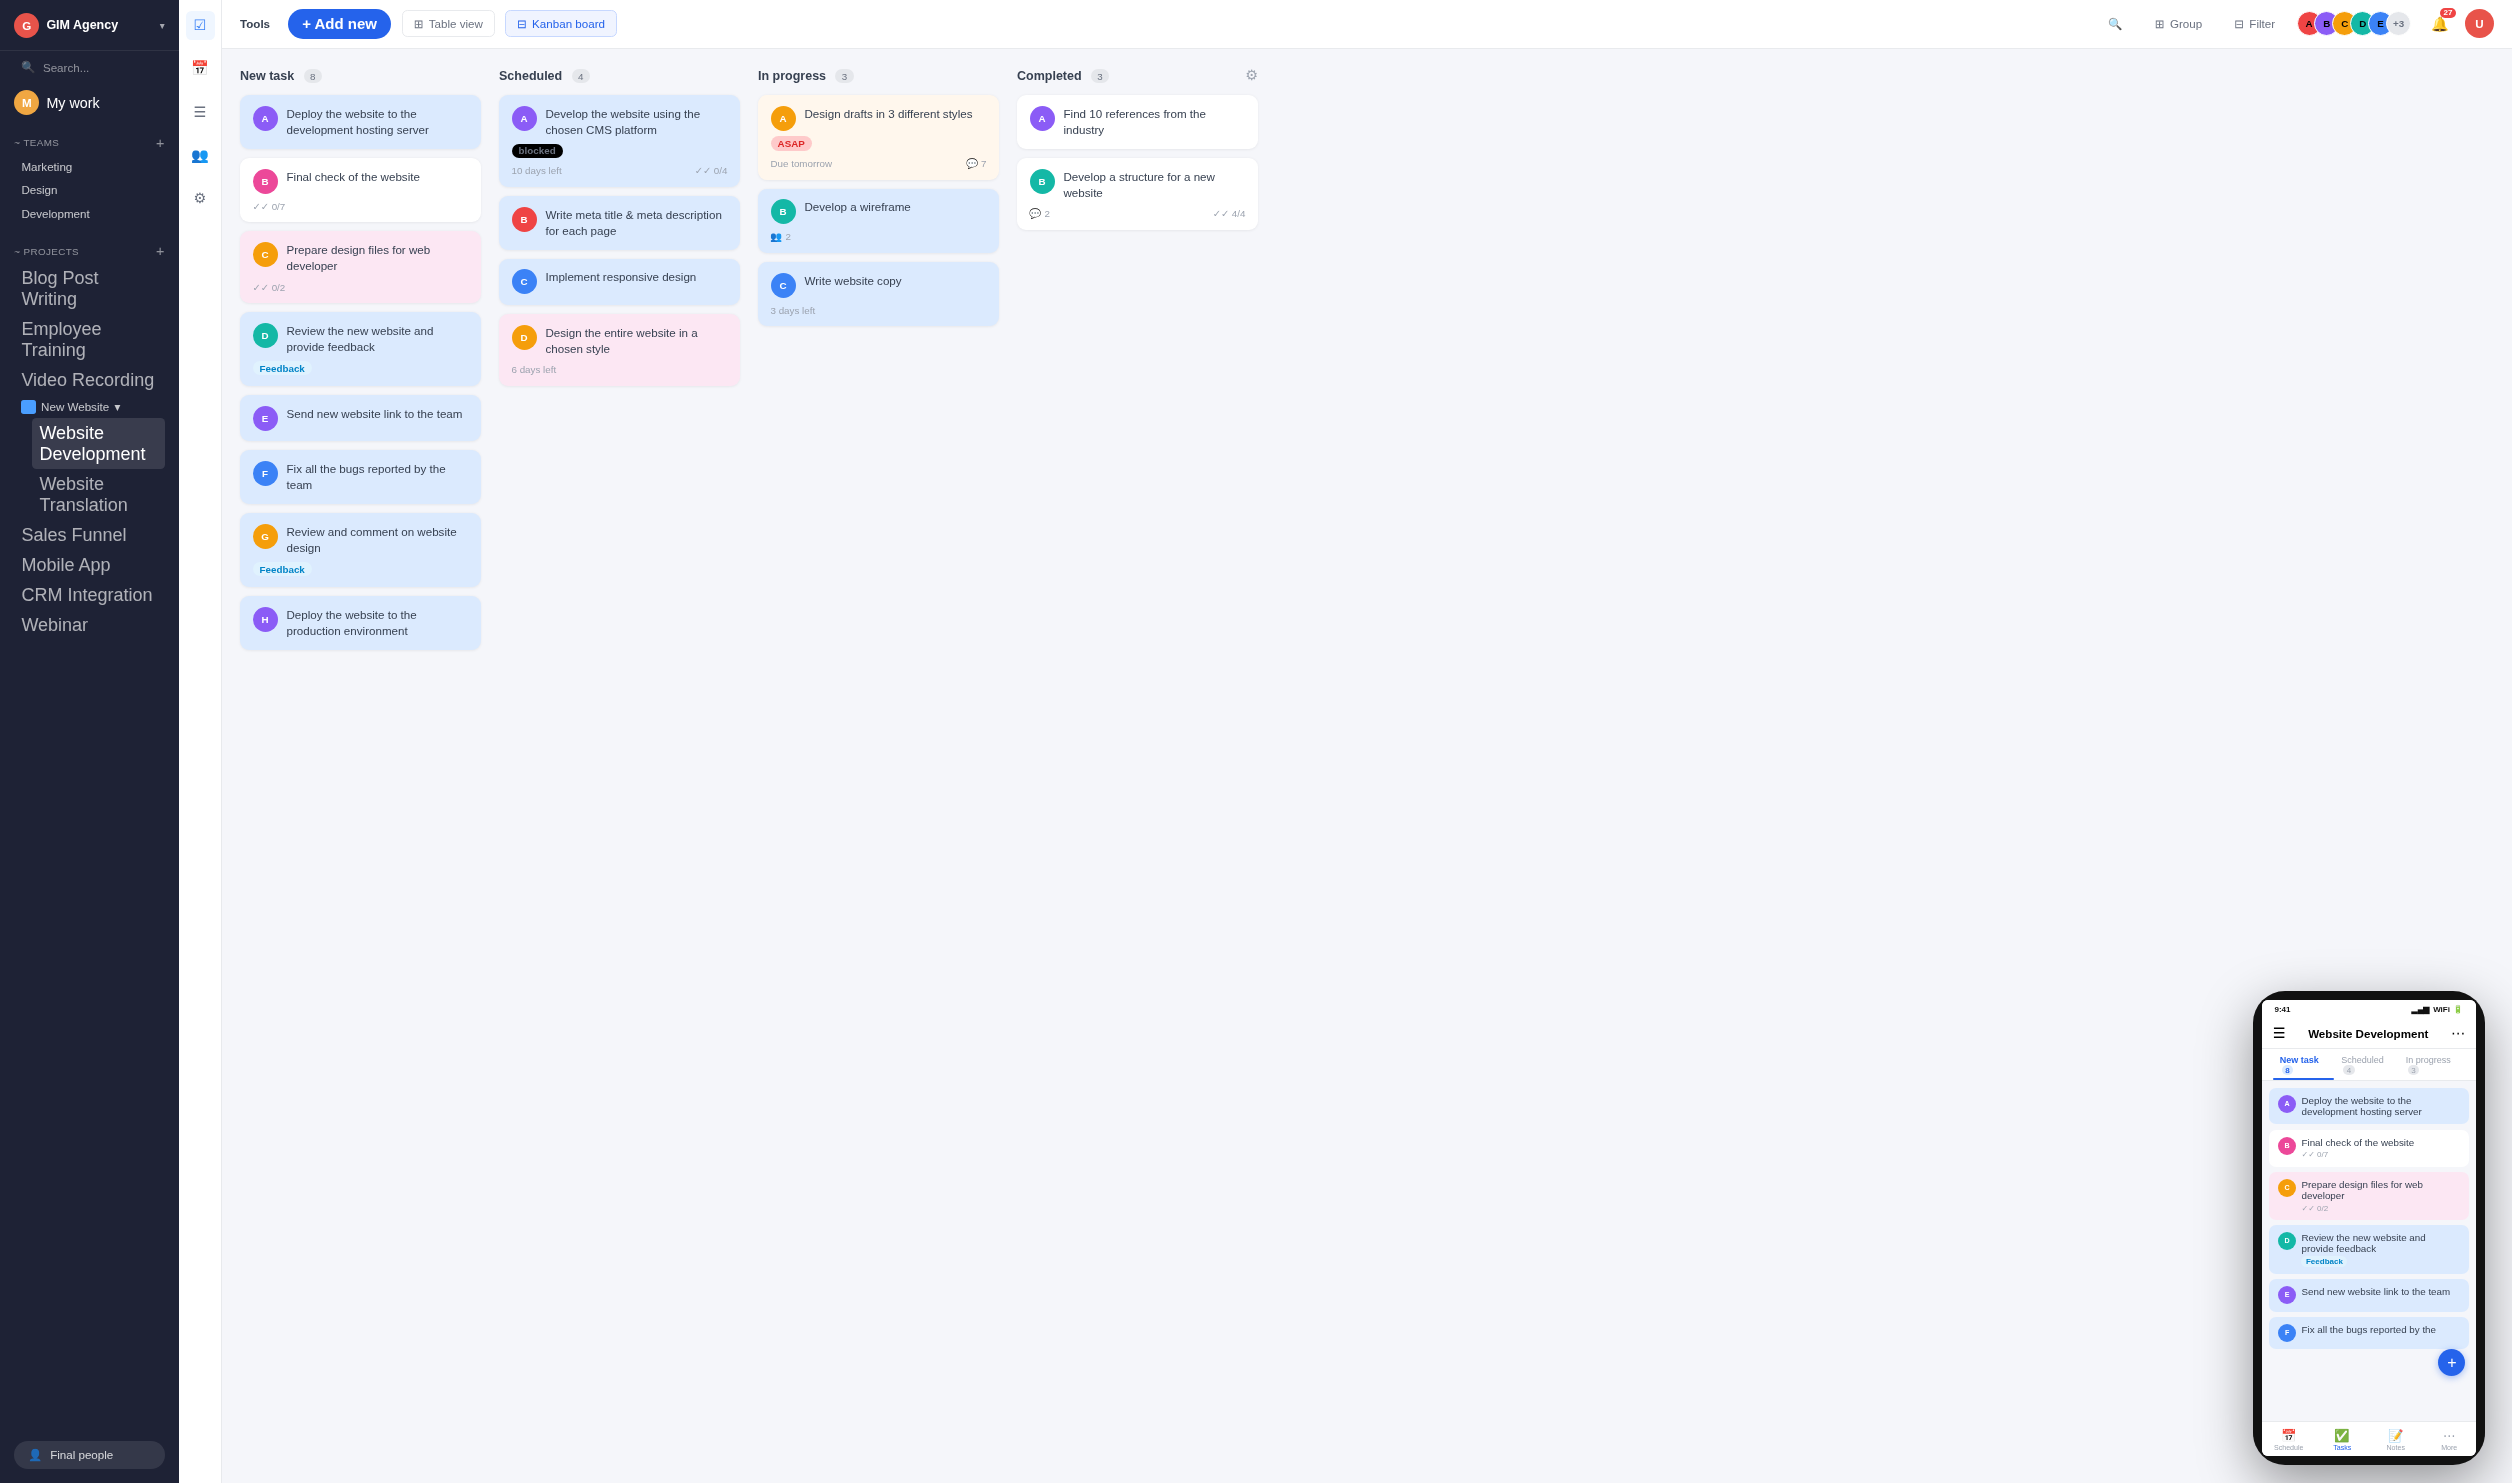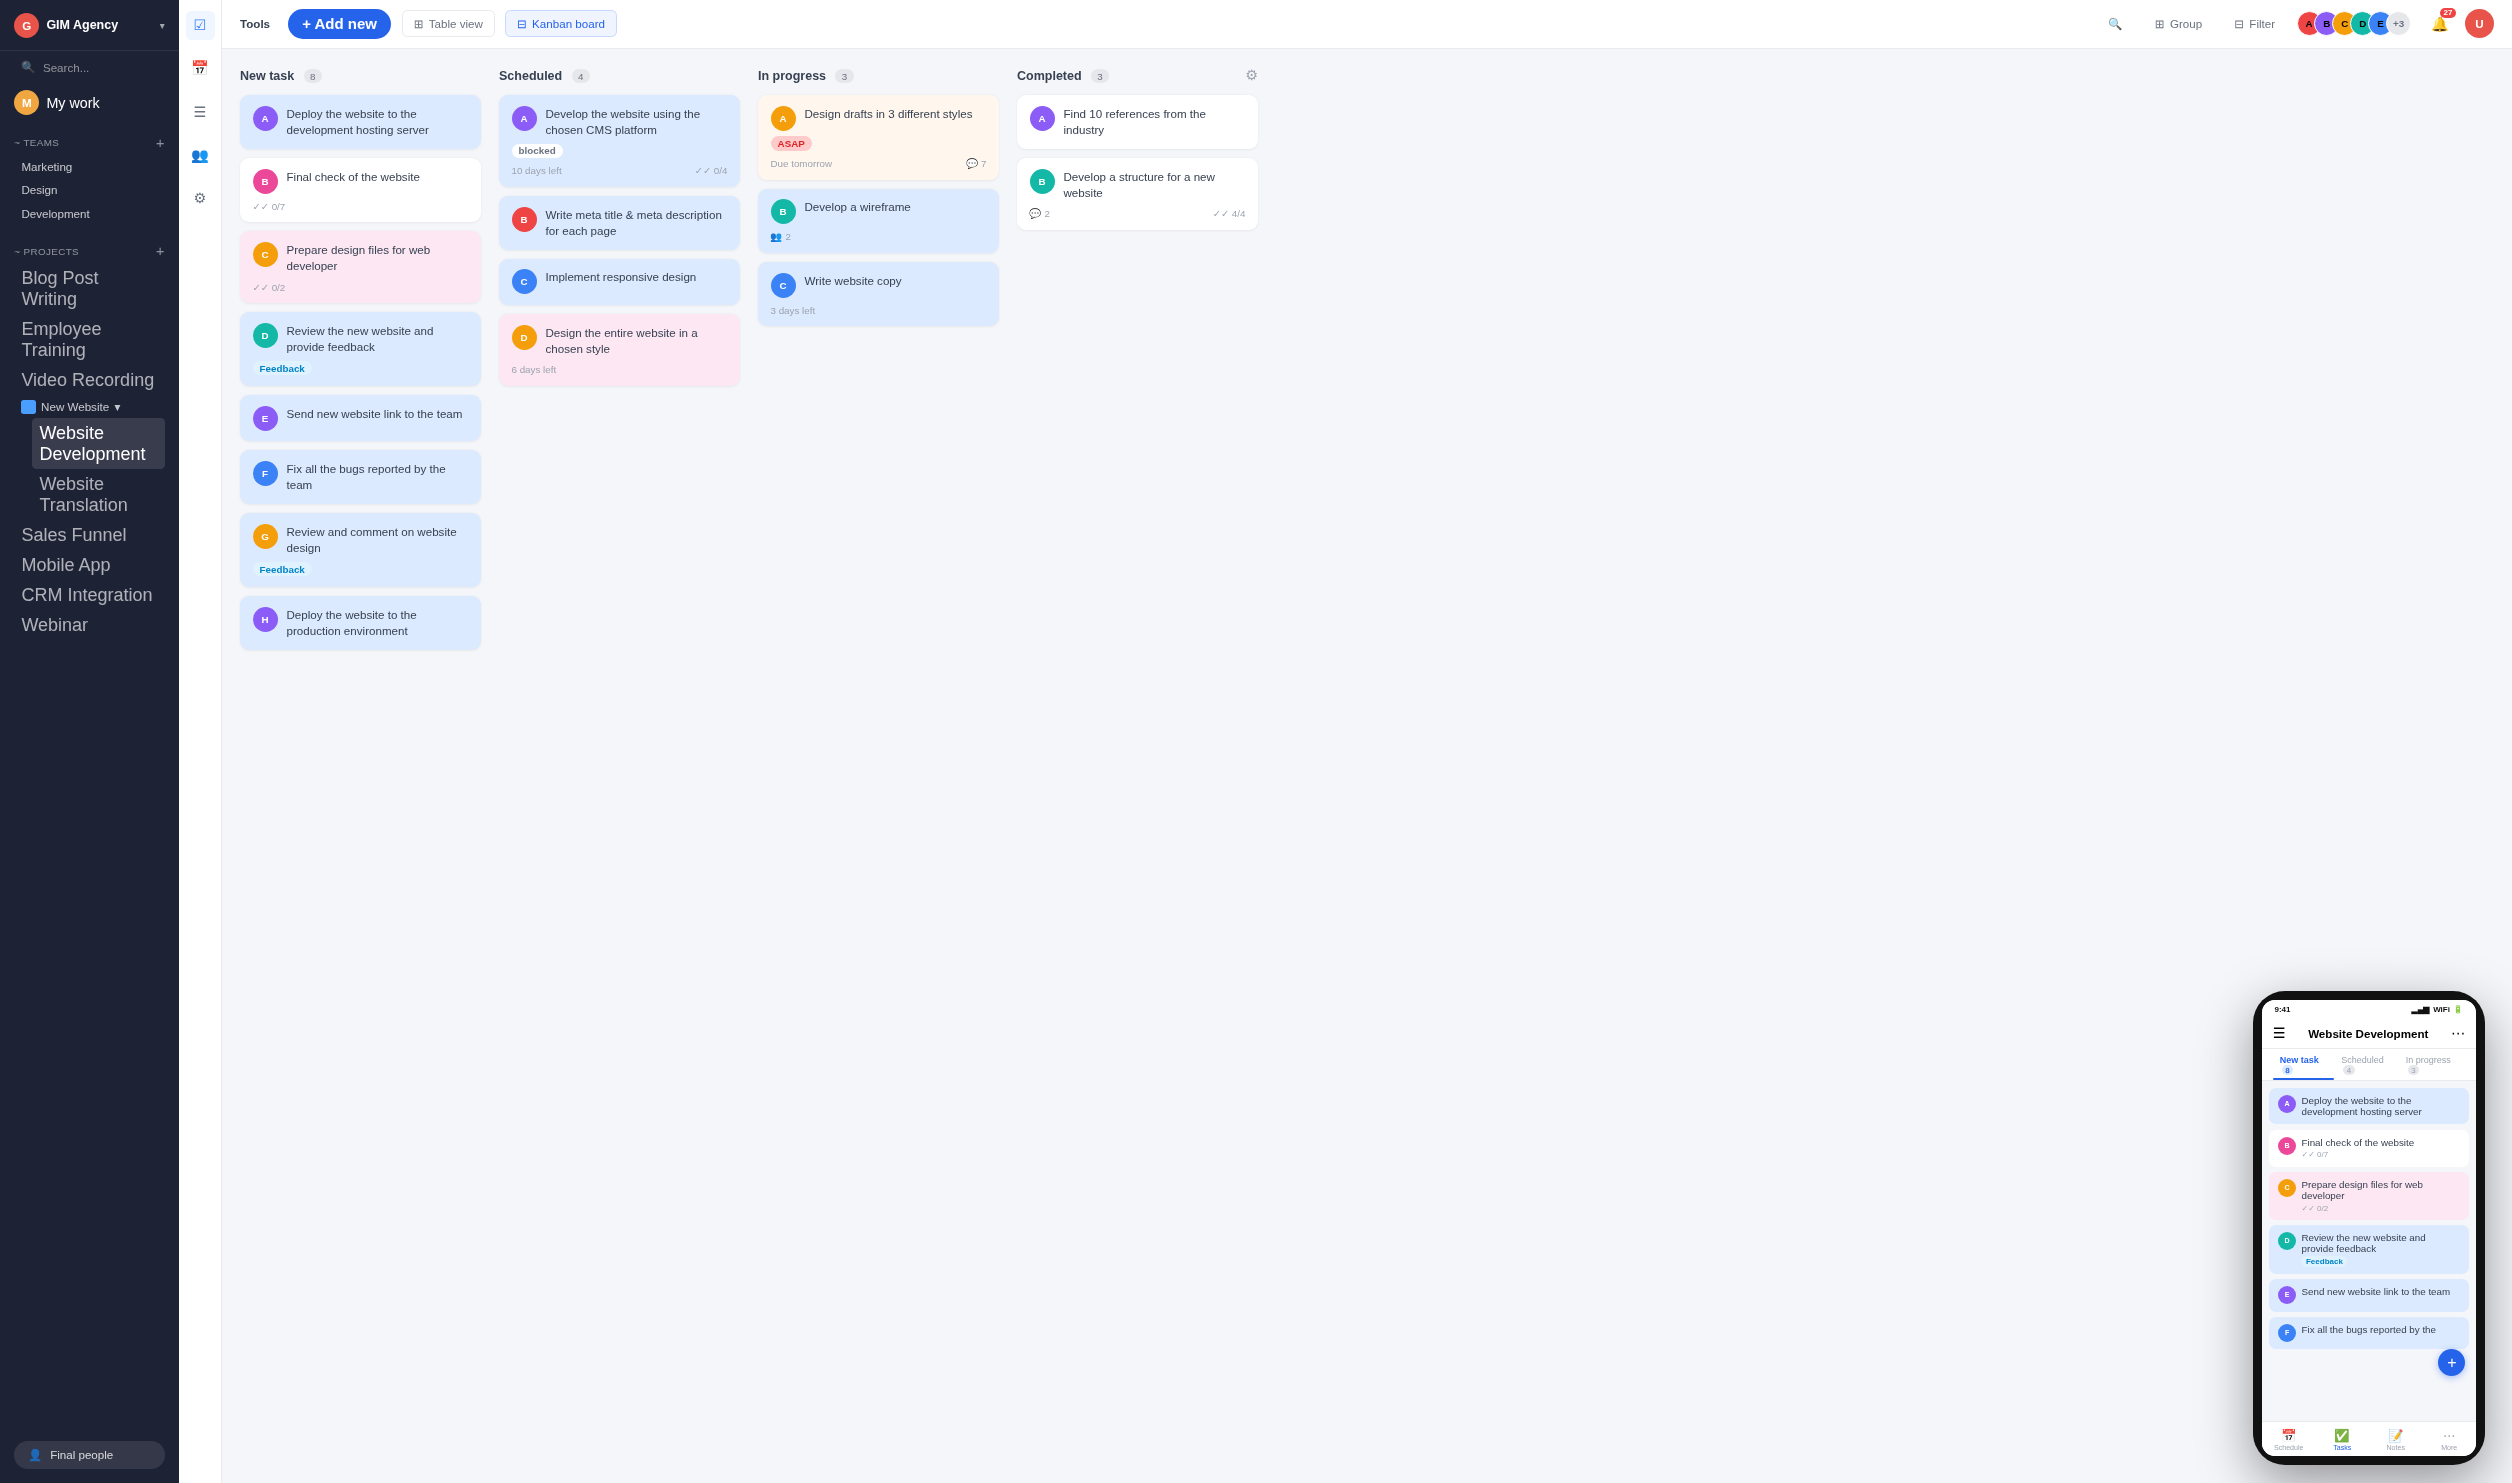--- a/index.html
+++ b/index.html
@@ -65,26 +65,26 @@
     .av-purple { background: #8b5cf6; }
     .av-pink { background: #ec4899; }
     .av-orange { background: #f59e0b; }
     .av-teal { background: #14b8a6; }
     .av-blue { background: #3b82f6; }
     .av-red { background: #ef4444; }
     .card-text { font-size: 11.6px; color: #374151; line-height: 1.4; font-weight: 500; }
     .card-badge { display: inline-block; padding: 1.8px 7.1px; border-radius: 9px; font-size: 9.8px; font-weight: 600; margin-top: 5.4px; }
     .badge-feedback { background: #e0f2fe; color: #0284c7; }
     .badge-asap { background: #fecaca; color: #dc2626; }
-    .badge-blocked { background: #ffffff; color: #6b7280; }
+    .badge-blocked { background: #000000; color: #6b7280; }
     .card-footer { display: flex; align-items: center; justify-content: space-between; margin-top: 7.1px; font-size: 9.8px; color: #9ca3af; }
 
     
     .phone-mockup { position: fixed; right: 27px; bottom: 18px; width: 232px; height: 474px; background: #111; border-radius: 32px; padding: 9px; box-shadow: 0 18px 54px rgba(0,0,0,0.4); z-index: 100; }
-    .phone-screen { background: #f5f6fa; border-radius: 13px; height: 100%; overflow: hidden; display: flex; flex-direction: column; }
+    .phone-screen { background: #f5f6fa; border-radius: 6px; height: 100%; overflow: hidden; display: flex; flex-direction: column; }
     .phone-status { background: #fff; display: flex; align-items: center; justify-content: space-between; padding: 5.4px 12.5px 3.6px; font-size: 8px; font-weight: 600; color: #111; }
     .phone-status-right { display: flex; gap: 3.6px; align-items: center; font-size: 8px; }
     .phone-header { background: #fff; padding: 7.1px 10.7px; display: flex; align-items: center; justify-content: space-between; border-bottom: 0.9px solid #e8eaed; }
     .phone-header-title { font-size: 11.6px; font-weight: 700; }
     .phone-tabs { background: #fff; display: flex; padding: 0 10.7px; border-bottom: 0.9px solid #e8eaed; }
     .phone-tab { font-size: 9px; padding: 5.4px 7.1px; color: #9ca3af; cursor: pointer; position: relative; }
     .phone-tab.active { color: #2563eb; font-weight: 600; }
     .phone-tab.active::after { content: ''; position: absolute; bottom: 0; left: 0; right: 0; height: 1.8px; background: #2563eb; border-radius: 0.9px; }
     .phone-tab-count { font-size: 8px; background: #e5e7eb; border-radius: 7.1px; padding: 0.9px 3.6px; margin-left: 1.8px; }
     .phone-tab.active .phone-tab-count { background: #dbeafe; color: #2563eb; }

